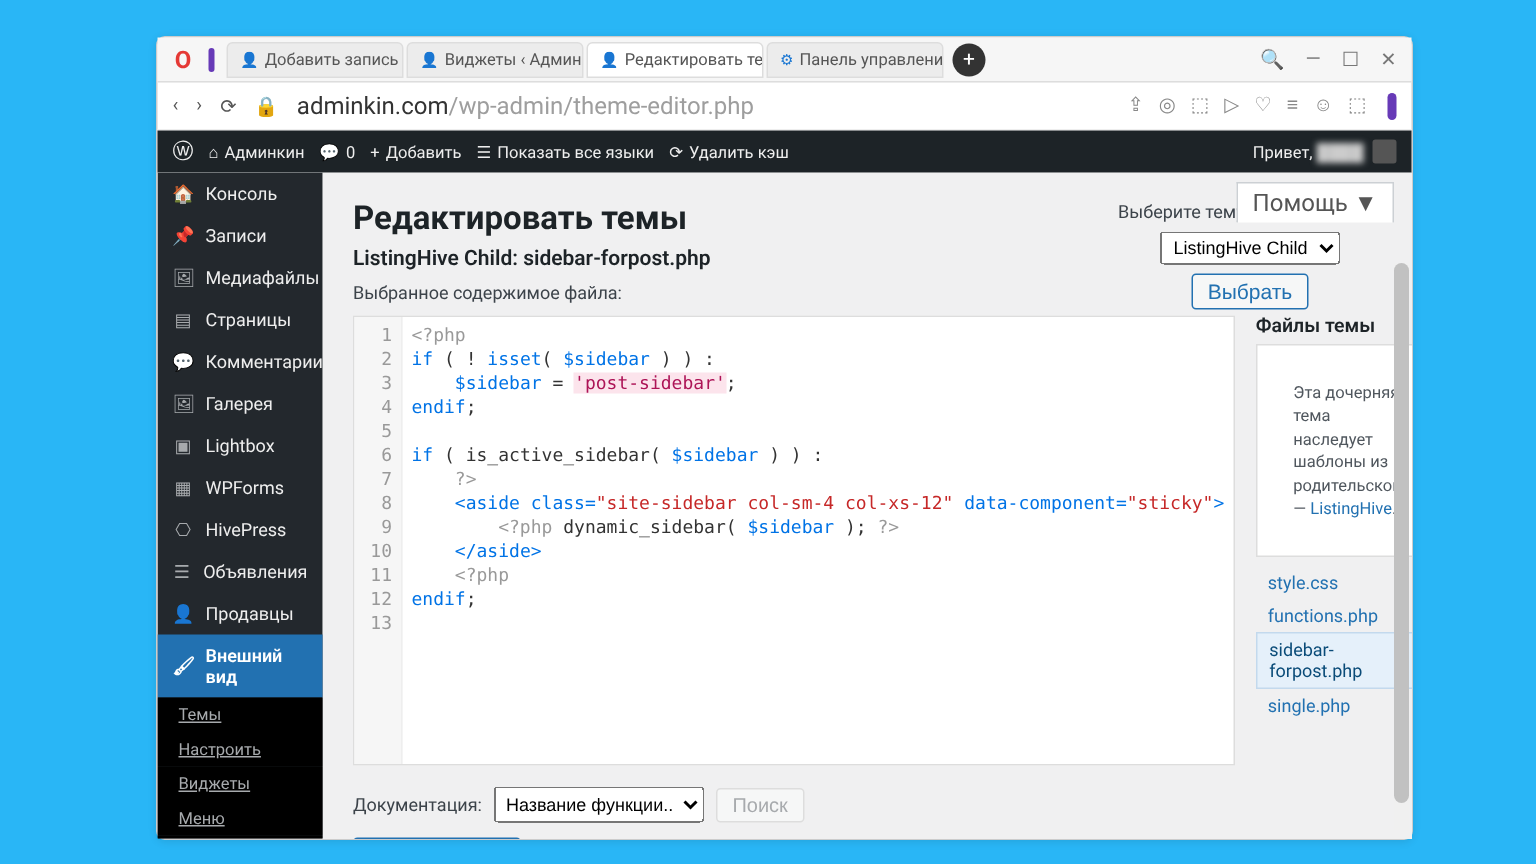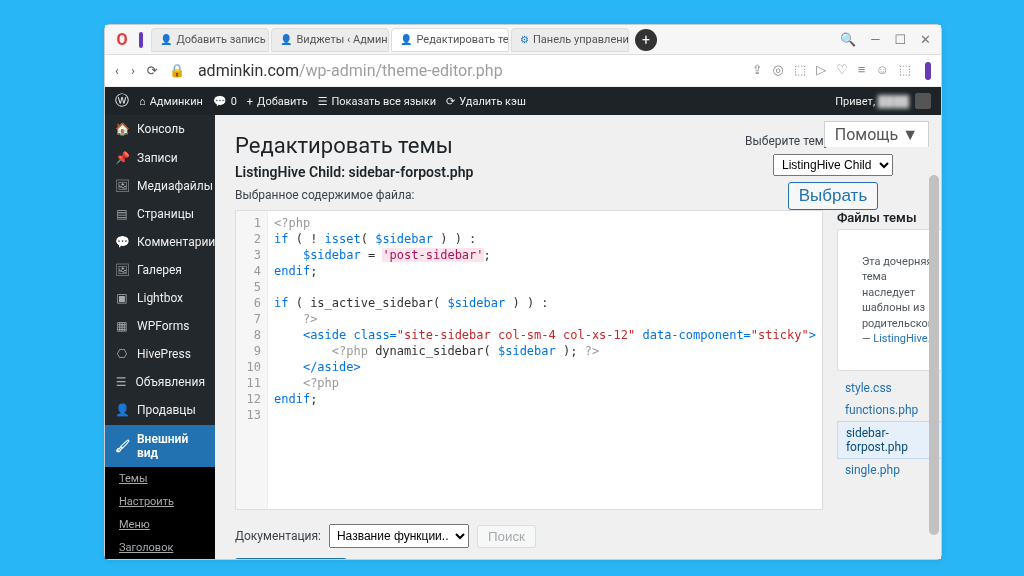--- a/index.html
+++ b/index.html
@@ -108,25 +108,25 @@
   
   .wp-content {
     flex:1; background: #f0f0f1; overflow: auto; position: relative;
   }
   .help-tab {
     position: absolute; right: 12px; top: 6px;
     background: #fff; border: 1px solid #ccd0d4; border-bottom: none;
     padding: 3px 10px; font-size: 16px; color: #555;
   }
   .page-body { padding: 10px 20px 20px 20px; }
-  h1.title { font-size: 22px; font-weight: 400; color: #1d2327; margin: 8px 0 6px; }
+  h1.title { font-size: 22px; font-weight: 700; color: #1d2327; margin: 8px 0 6px; }
   .subhead { font-size: 14px; font-weight: 600; color: #1d2327; margin-bottom: 5px;}
   .theme-select-row { float: right; display:flex; align-items:center; gap:6px; font-size:12px; color:#3c434a; margin-top: -30px; flex-direction: column;}
   .theme-select-row select { padding: 2px 4px; font-size: 12px; }
-  .btn-sec { border: 1px solid #2271b1; color: #2271b1; background:#f6f7f7; padding: 3px 10px; border-radius:3px; font-size:17px;}
+  .btn-sec { border: 1px solid #2271b1; color: #2271b1; background:#f6f7f7; padding: 3px 10px; border-radius:3px; font-size:14px;}
   .desc { font-size: 12px; color: #3c434a; margin: 8px 0; }
   .editor-row { display:flex; gap: 14px; }
   .code-panel { flex: 1; background: #fff; border: 1px solid #ddd; height: 300px; display:flex; font-family: Consolas, monospace; font-size: 12px; }
   .gutter { width: 32px; background: #f6f6f6; border-right: 1px solid #eee; color:#999; text-align: right; padding: 4px 6px; line-height: 16px;}
   .code { padding: 4px 6px; white-space: pre; color: #333; line-height: 16px;}
   .k-blue { color: #0073e6; }
   .k-red  { color: #c62828; }
   .k-pink { background: #fce4ec; color: #ad1457; }
   .k-muted{ color: #999; }
   .files-panel { width: 140px; }
@@ -263,20 +263,21 @@
           <span class="icon">👤</span>
           <span>Продавцы</span>
         </div>
       <div class="side-sep"></div>
       <div class="side-item current">
           <span class="icon">🖌</span>
           <span>Внешний вид</span>
         </div>
       <div class="side-sub">Темы</div>
       <div class="side-sub">Настроить</div>
+      <div class="side-sub">Виджеты</div>
       <div class="side-sub">Меню</div>
       <div class="side-sub">Заголовок</div>
 
     </div>
 
     <div class="wp-content">
       <div class="scroll-track">
           <div class="scroll-thumb"></div>
         </div>
       <div class="help-tab">Помощь ▼</div>

